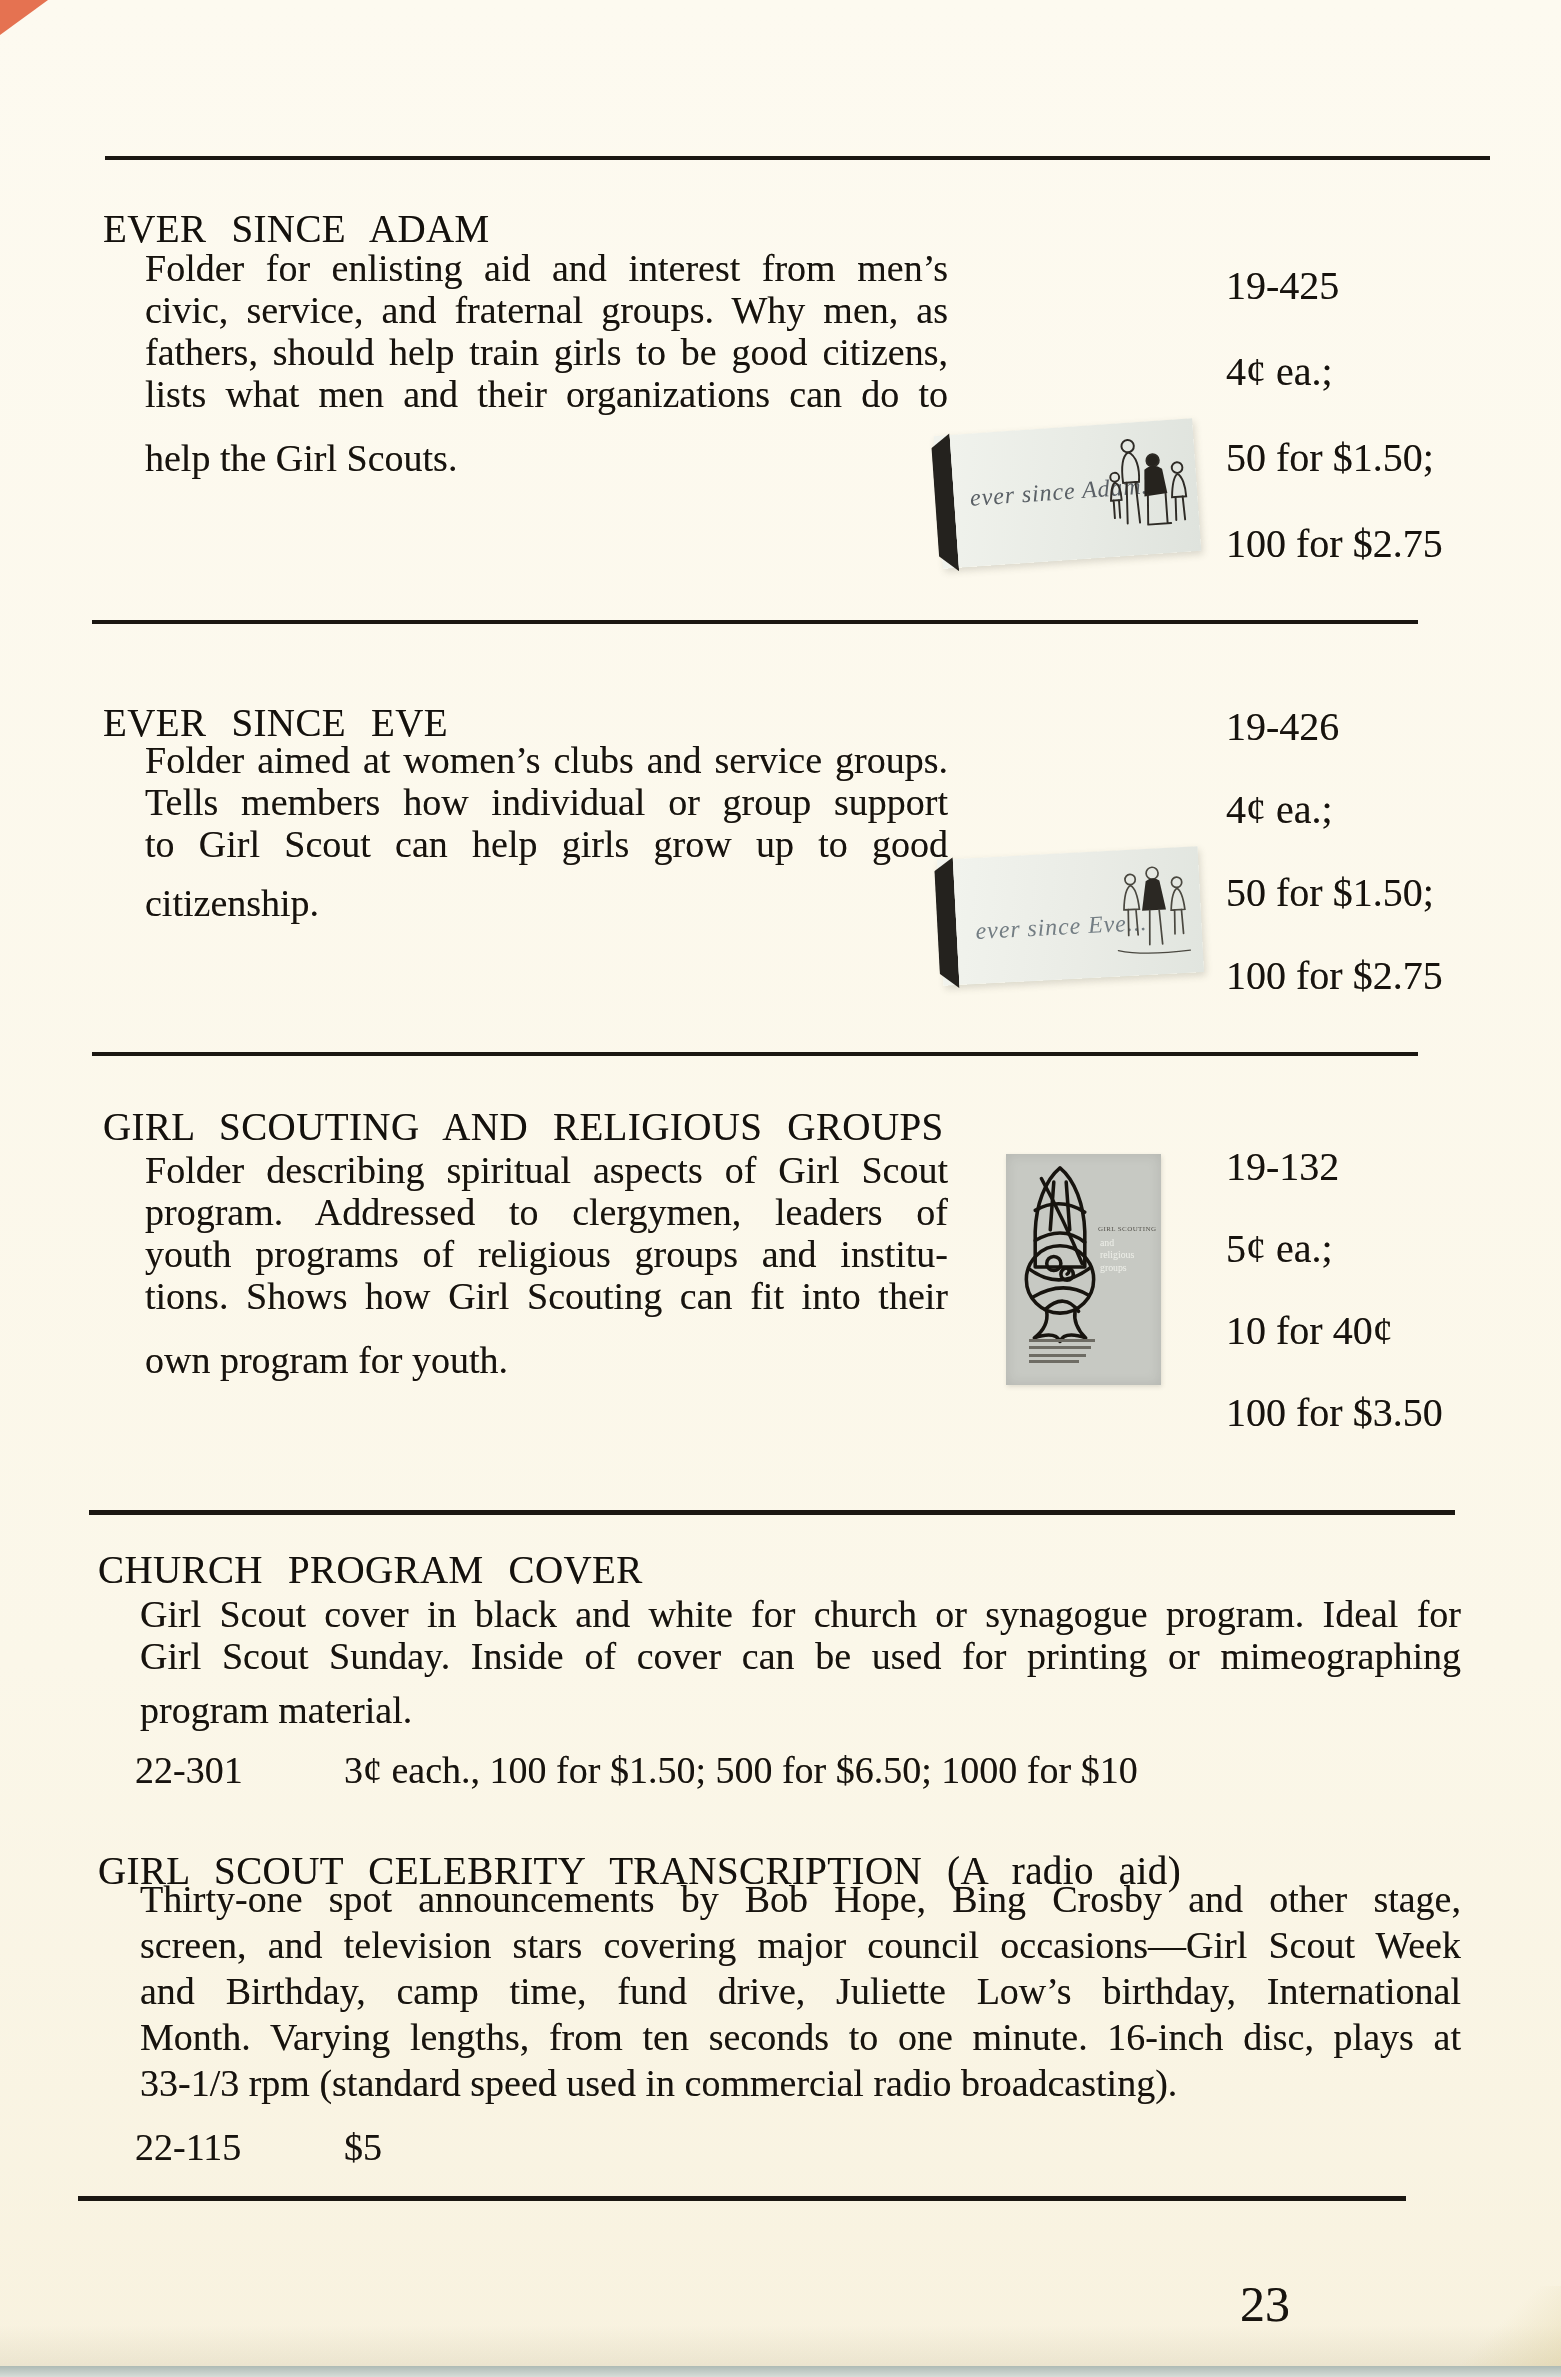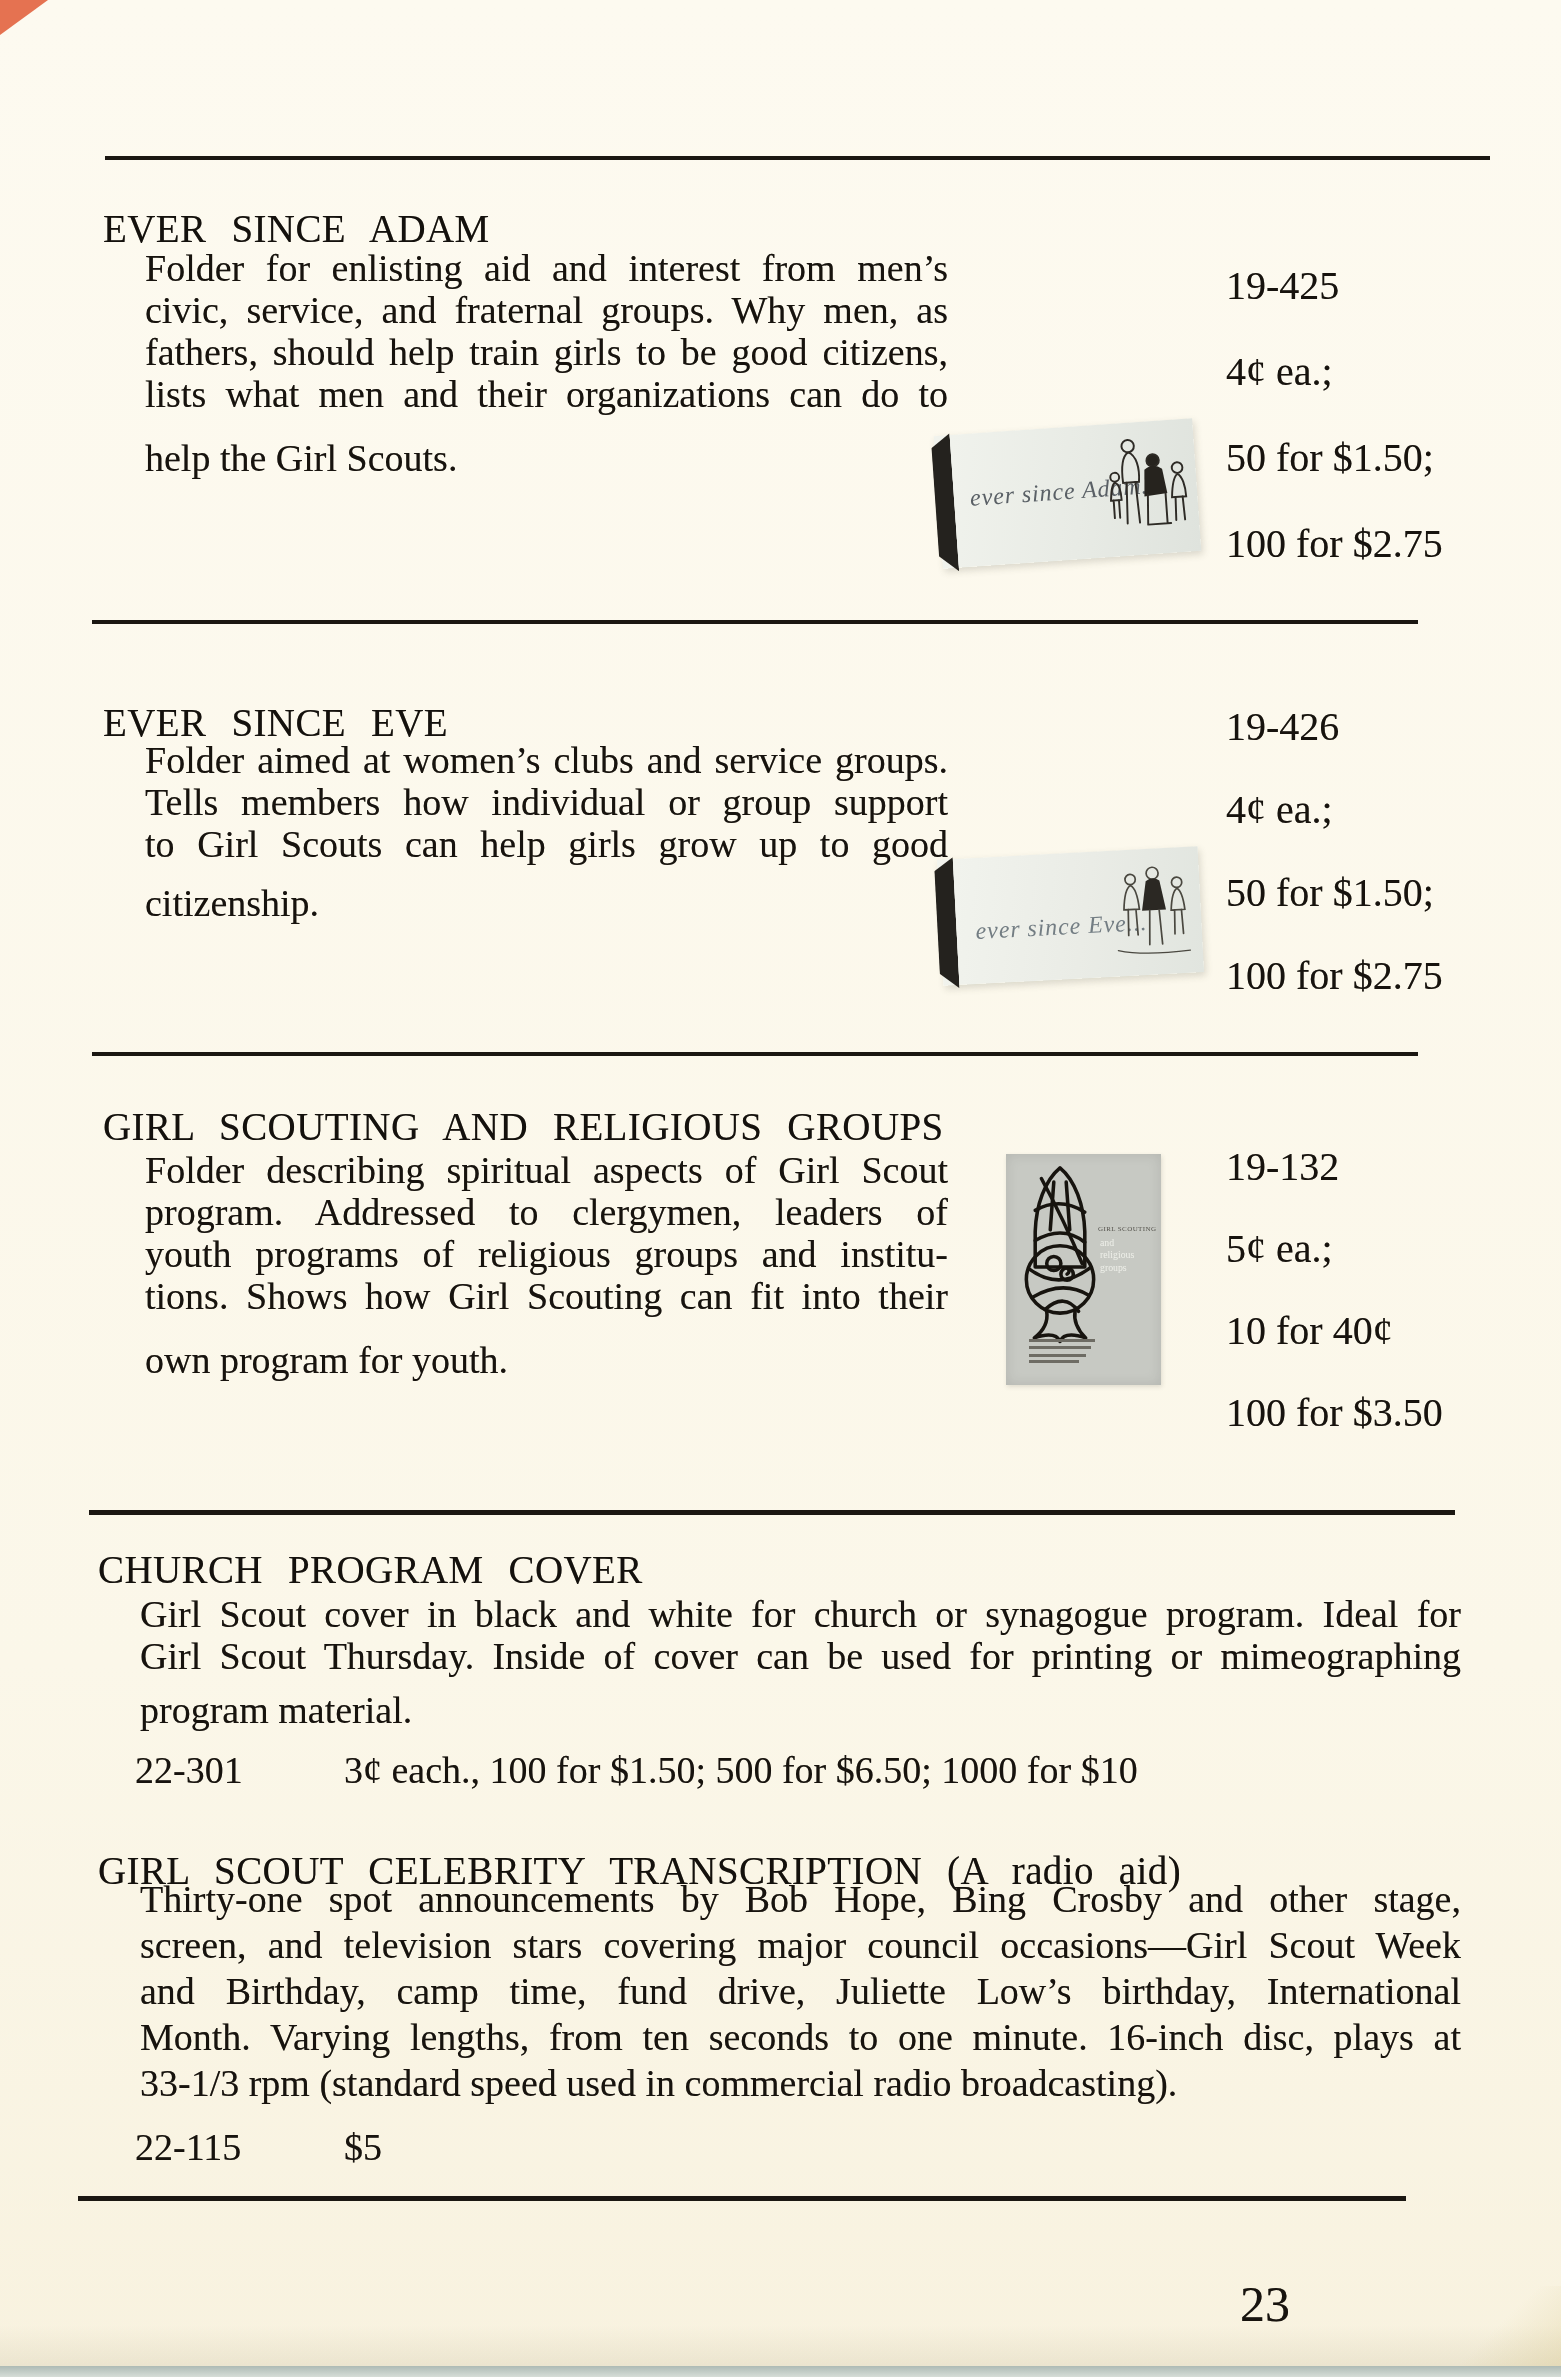--- a/index.html
+++ b/index.html
@@ -115,21 +115,21 @@
         <path d="M13 62 c-4 2 -5 10 -6 20 l12 0 c0 -10 -2 -18 -6 -20 M10 82 l0 20 M16 82 l0 20"></path>
       </g>
     </svg>
   </div>
 
   <div id="rule2" class="rule"></div>
 
   <div id="s2-title" class="heading">EVER SINCE EVE</div>
   <div id="s2-body" class="body-just">Folder aimed at women’s clubs and service groups.
 Tells members how individual or group support
-to Girl Scouts can help girls grow up to good</div>
+to Girl Scout can help girls grow up to good</div>
   <div id="s2-last" class="body-last">citizenship.</div>
   <div id="s2-prices" class="prices">
     <div class="pl">19-426</div>
     <div class="pl">4¢ ea.;</div>
     <div class="pl">50 for $1.50;</div>
     <div class="pl">100 for $2.75</div>
   </div>
   <div id="card-eve" class="card">
     <div class="card-flap"></div>
     <div class="card-caption">ever since Eve...</div>
@@ -186,21 +186,21 @@
     <div class="bk-line" style="top:185px;width:66px;"></div>
     <div class="bk-line" style="top:192px;width:62px;"></div>
     <div class="bk-line" style="top:200px;width:57px;"></div>
     <div class="bk-line" style="top:206px;width:50px;"></div>
   </div>
 
   <div id="rule4" class="rule"></div>
 
   <div id="s4-title" class="heading">CHURCH PROGRAM COVER</div>
   <div id="s4-body" class="body-just">Girl Scout cover in black and white for church or synagogue program. Ideal for
-Girl Scout Thursday. Inside of cover can be used for printing or mimeographing</div>
+Girl Scout Sunday. Inside of cover can be used for printing or mimeographing</div>
   <div id="s4-last" class="body-last">program material.</div>
   <div id="s4-row" class="price-row">
     <span class="item-no-inline">22-301</span><span>3¢ each., 100 for $1.50; 500 for $6.50; 1000 for $10</span>
   </div>
 
   <div id="s5-title" class="heading">GIRL SCOUT CELEBRITY TRANSCRIPTION (A radio aid)</div>
   <div id="s5-body" class="body-just">Thirty-one spot announcements by Bob Hope, Bing Crosby and other stage,
 screen, and television stars covering major council occasions—Girl Scout Week
 and Birthday, camp time, fund drive, Juliette Low’s birthday, International
 Month. Varying lengths, from ten seconds to one minute. 16-inch disc, plays at</div>

